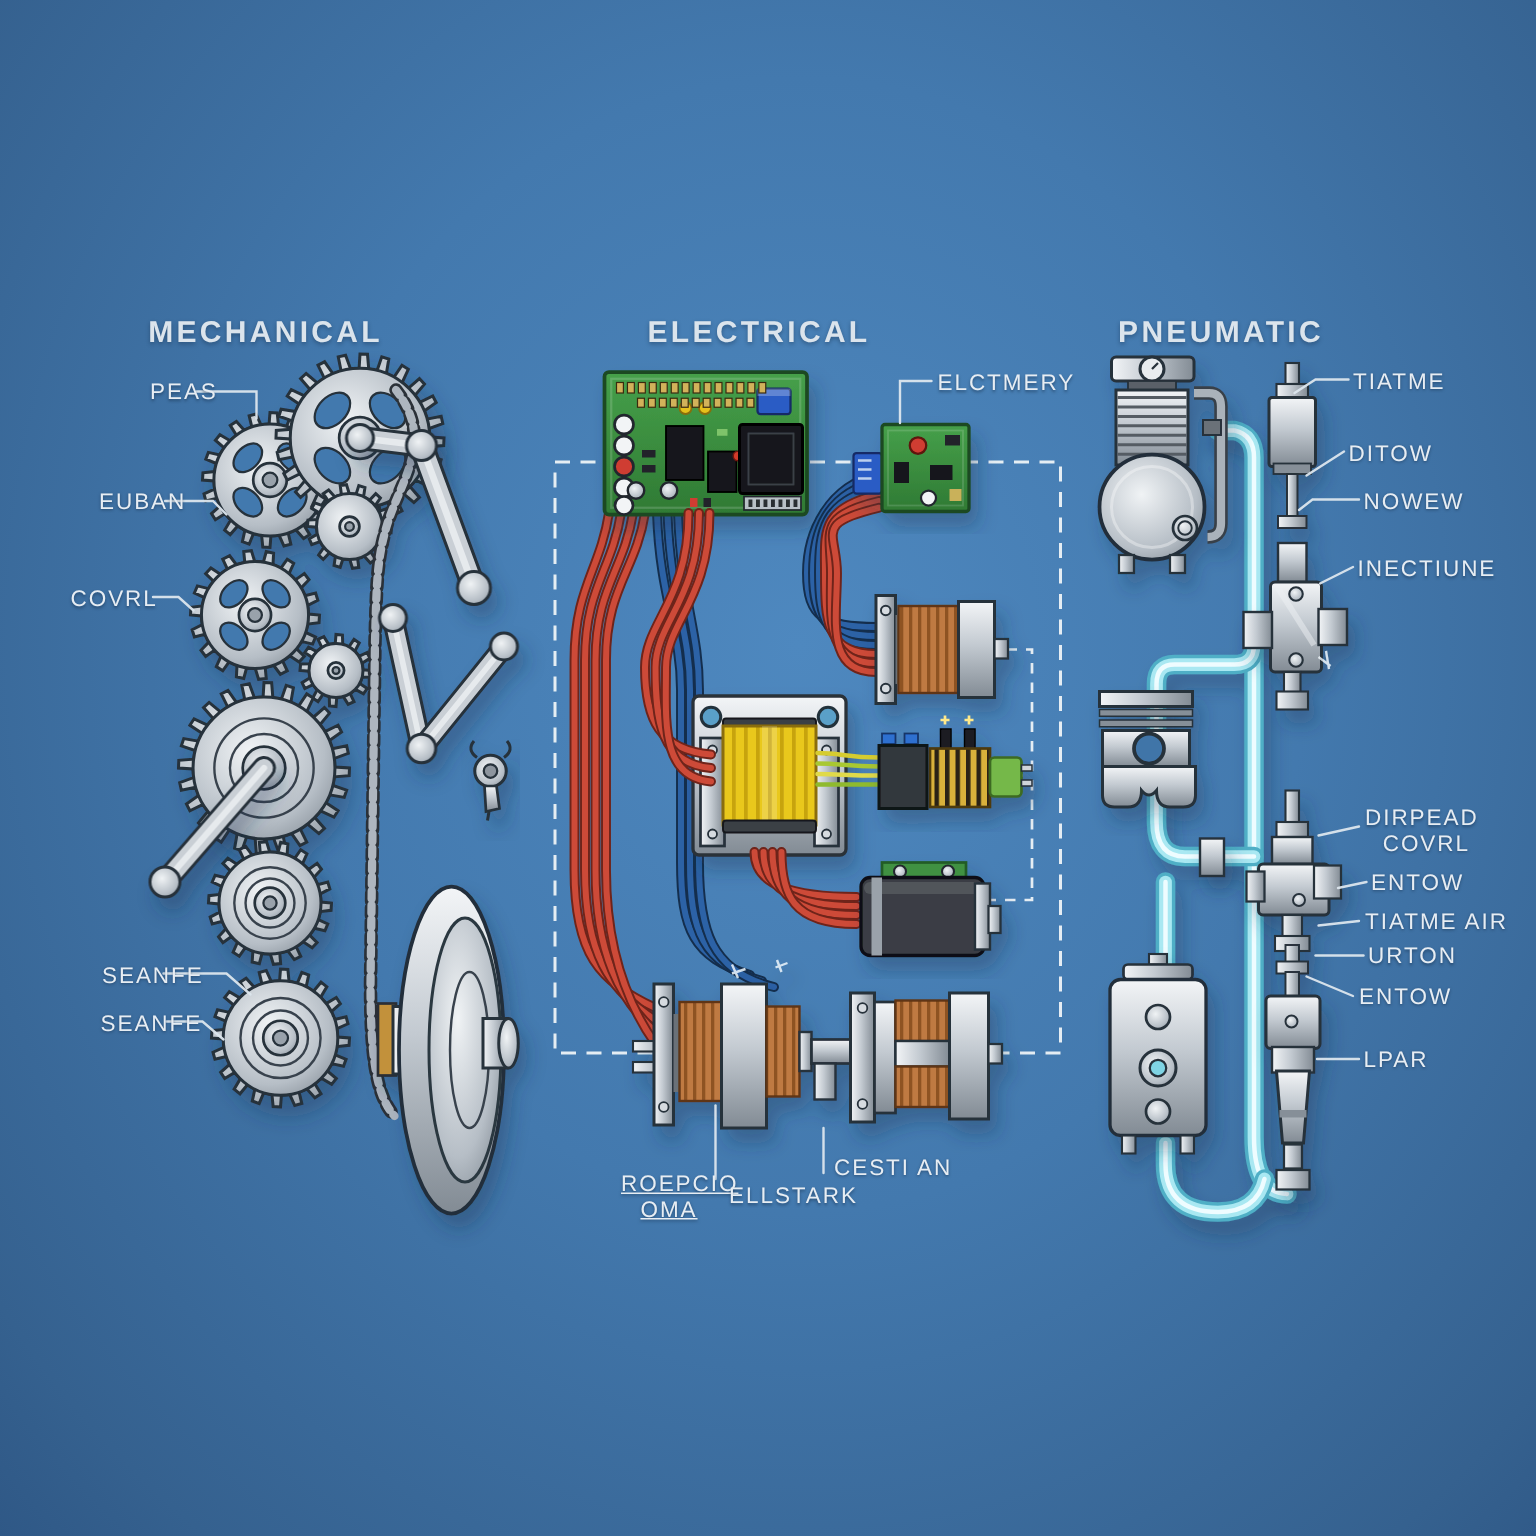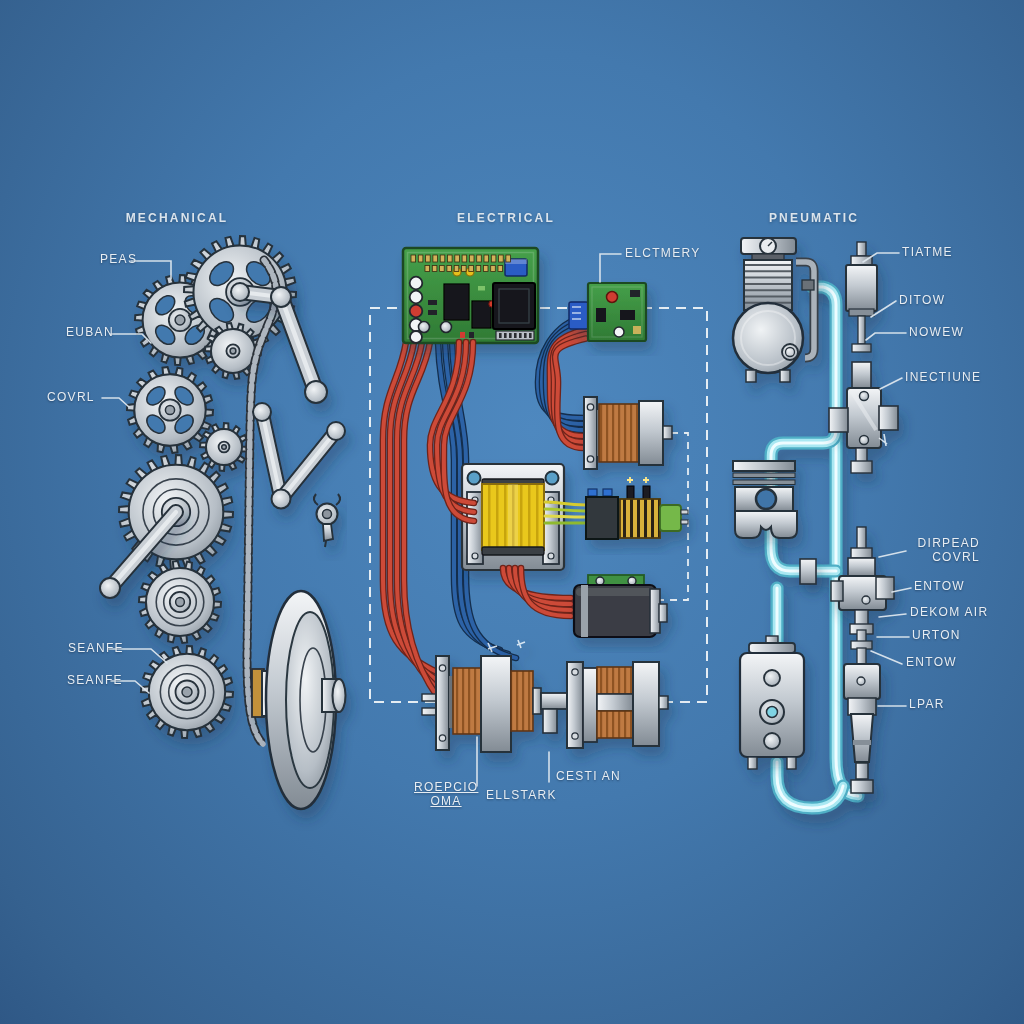--- a/index.html
+++ b/index.html
@@ -4,25 +4,25 @@
 <style>
   html,body{margin:0;padding:0;}
   #stage{
     position:relative;width:1024px;height:1024px;overflow:hidden;
     background:radial-gradient(ellipse at 52% 42%, #4e88bf 0%, #4379ae 45%, #35618f 88%, #2f5886 100%);
     font-family:"Liberation Sans", sans-serif;
   }
   #art{position:absolute;left:0;top:0;}
   .t{
     position:absolute;transform:translateX(-50%);
-    color:#dbe4ec;font-size:12px;font-weight:bold;letter-spacing:2.2px;
+    color:#dbe4ec;font-size:20px;font-weight:bold;letter-spacing:2.2px;
     text-shadow:0 1px 3px rgba(15,35,60,.4);white-space:nowrap;
   }
   .lb{
-    position:absolute;color:#e7edf3;font-size:12px;letter-spacing:1.3px;
+    position:absolute;color:#e7edf3;font-size:15px;letter-spacing:1.3px;
     text-shadow:0 1px 2px rgba(15,35,60,.5);white-space:nowrap;line-height:1.15;
   }
   .lb2{white-space:normal;text-align:right;}
   .ctr{text-align:center;text-decoration:underline;}
 </style>
 </head>
 <body>
 
 <div id="stage">
 
@@ -506,18 +506,18 @@
 <div class="lb lb2 ctr" style="left:414px;top:781px;width:64px">ROEPCIO OMA</div>
 <div class="lb" style="left:486px;top:789px">ELLSTARK</div>
 <div class="lb" style="left:556px;top:770px">CESTI AN</div>
 
 <div class="lb" style="left:902px;top:246px">TIATME</div>
 <div class="lb" style="left:899px;top:294px">DITOW</div>
 <div class="lb" style="left:909px;top:326px">NOWEW</div>
 <div class="lb" style="left:905px;top:371px">INECTIUNE</div>
 <div class="lb lb2" style="left:910px;top:537px;width:70px">DIRPEAD COVRL</div>
 <div class="lb" style="left:914px;top:580px">ENTOW</div>
-<div class="lb" style="left:910px;top:606px">DEKOM AIR</div>
+<div class="lb" style="left:910px;top:606px">TIATME AIR</div>
 <div class="lb" style="left:912px;top:629px">URTON</div>
 <div class="lb" style="left:906px;top:656px">ENTOW</div>
 <div class="lb" style="left:909px;top:698px">LPAR</div>
 
 </div>
 
 </body></html>

